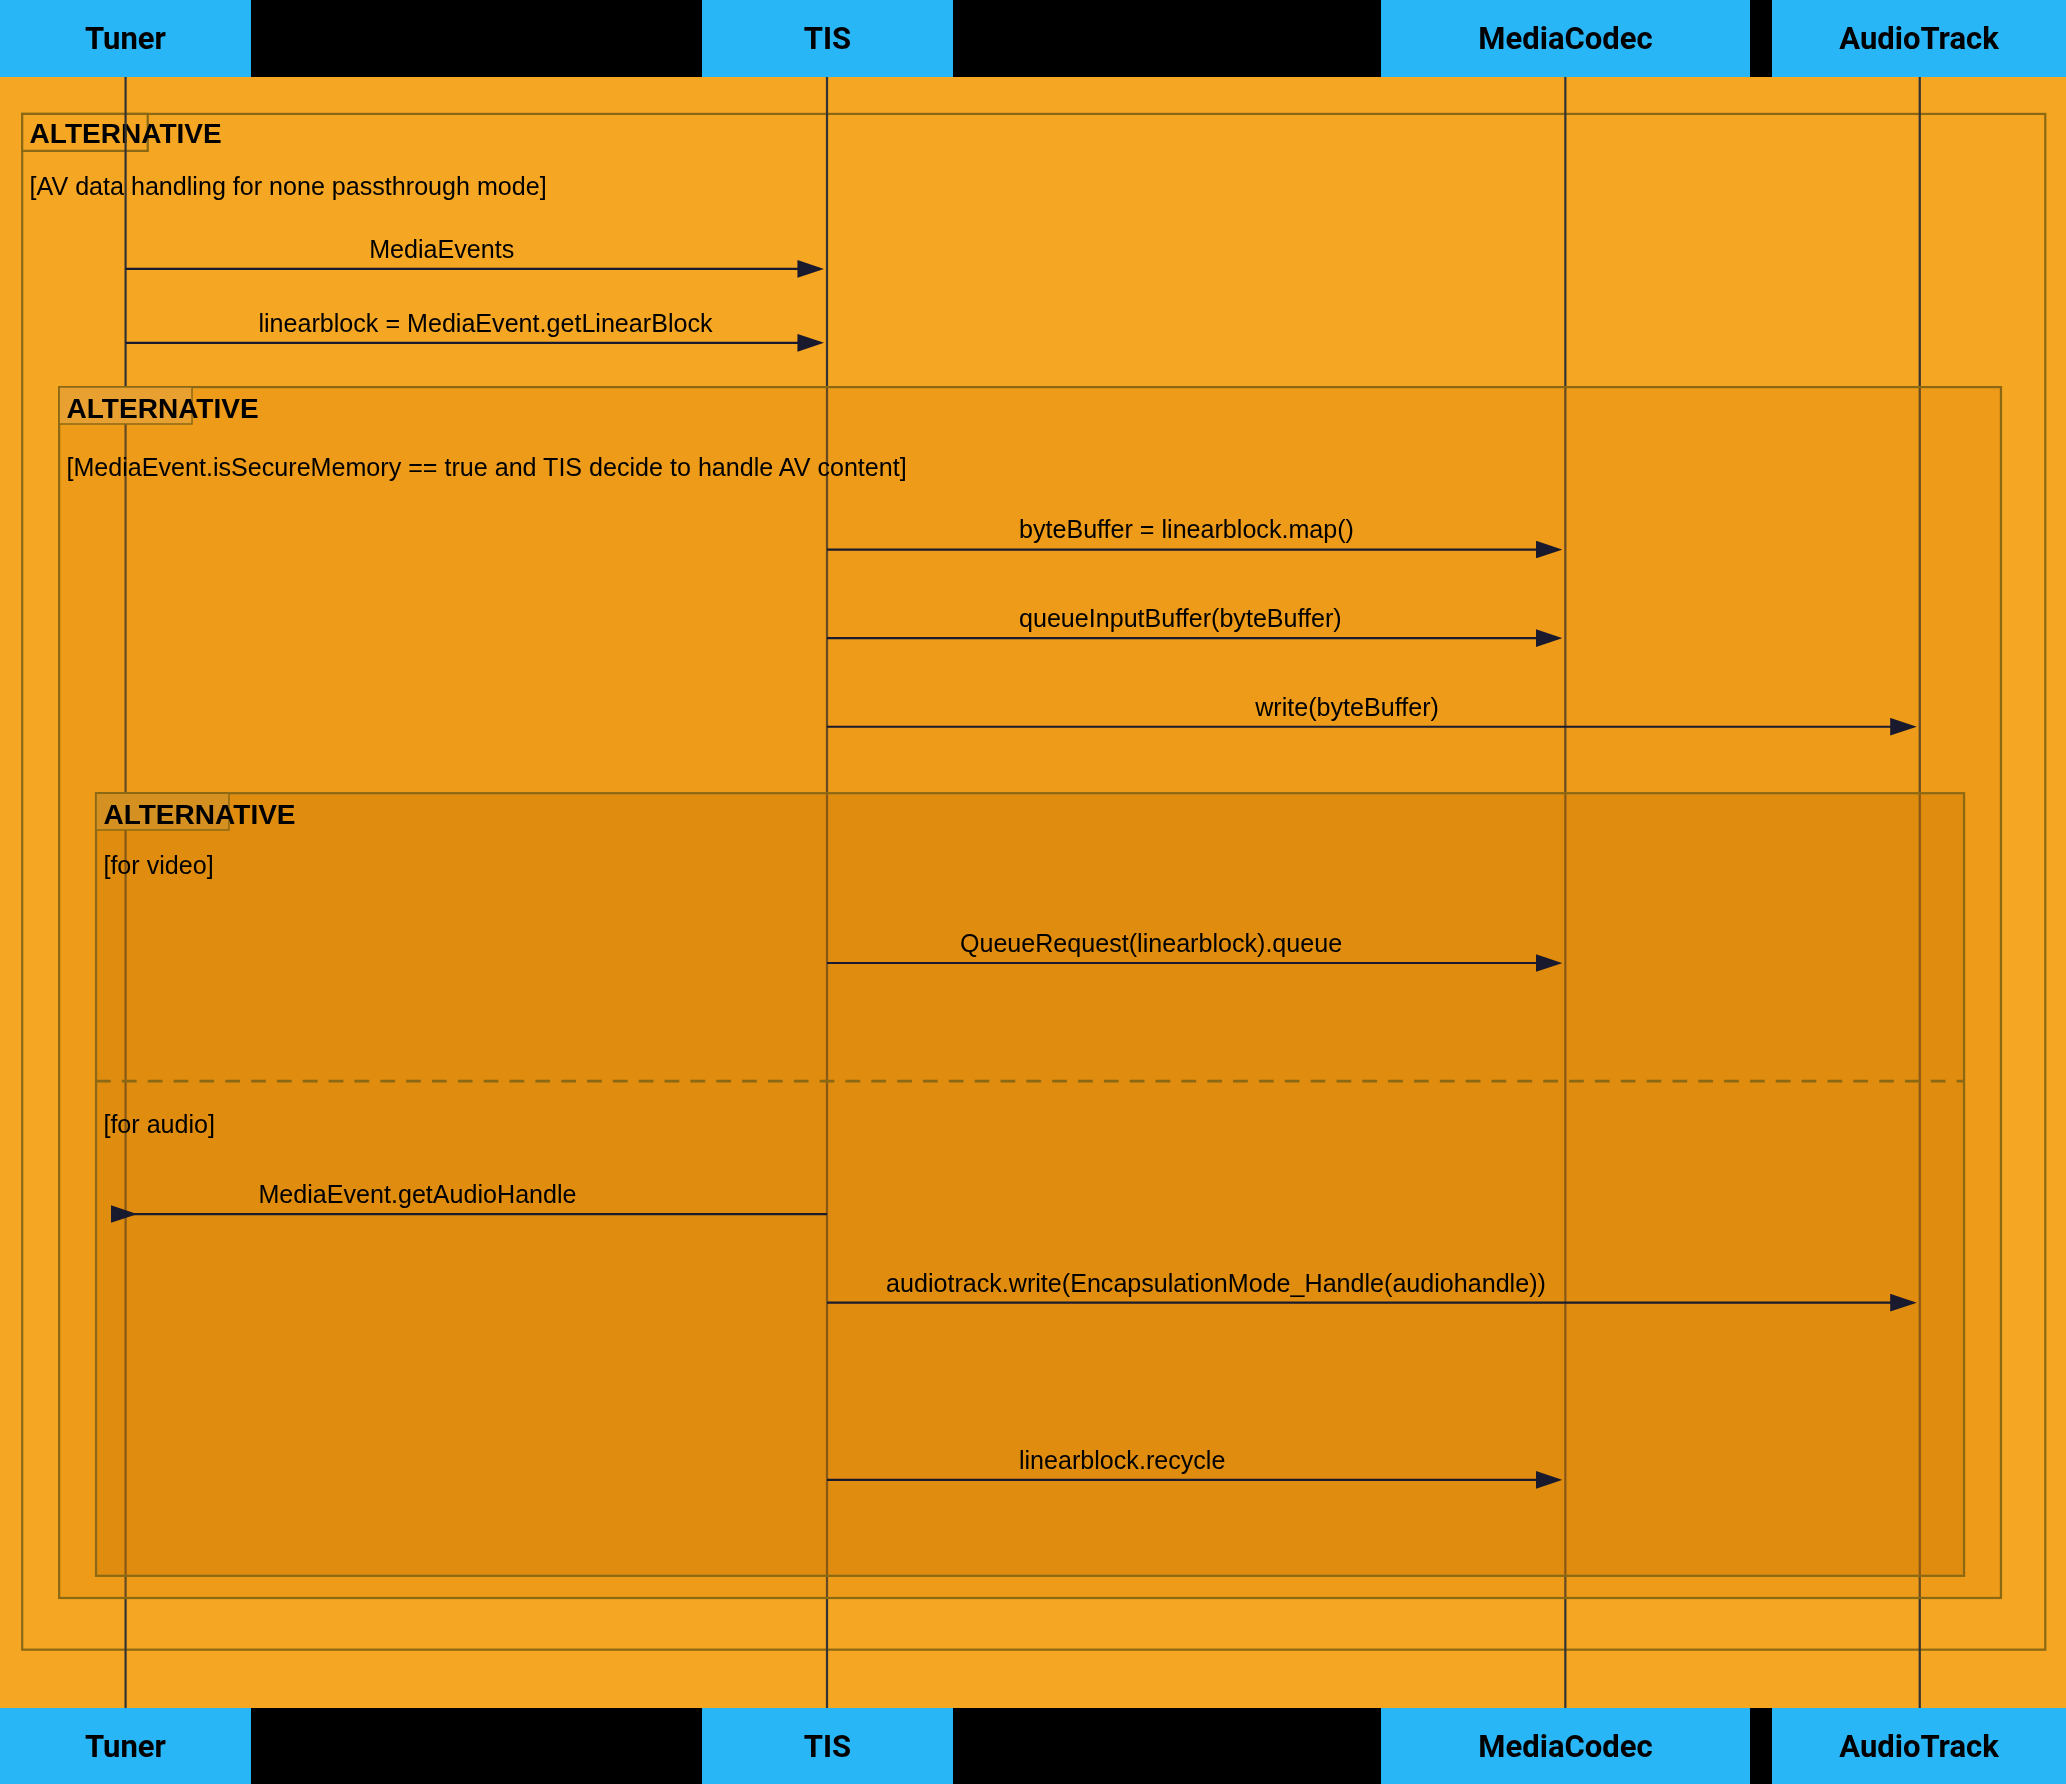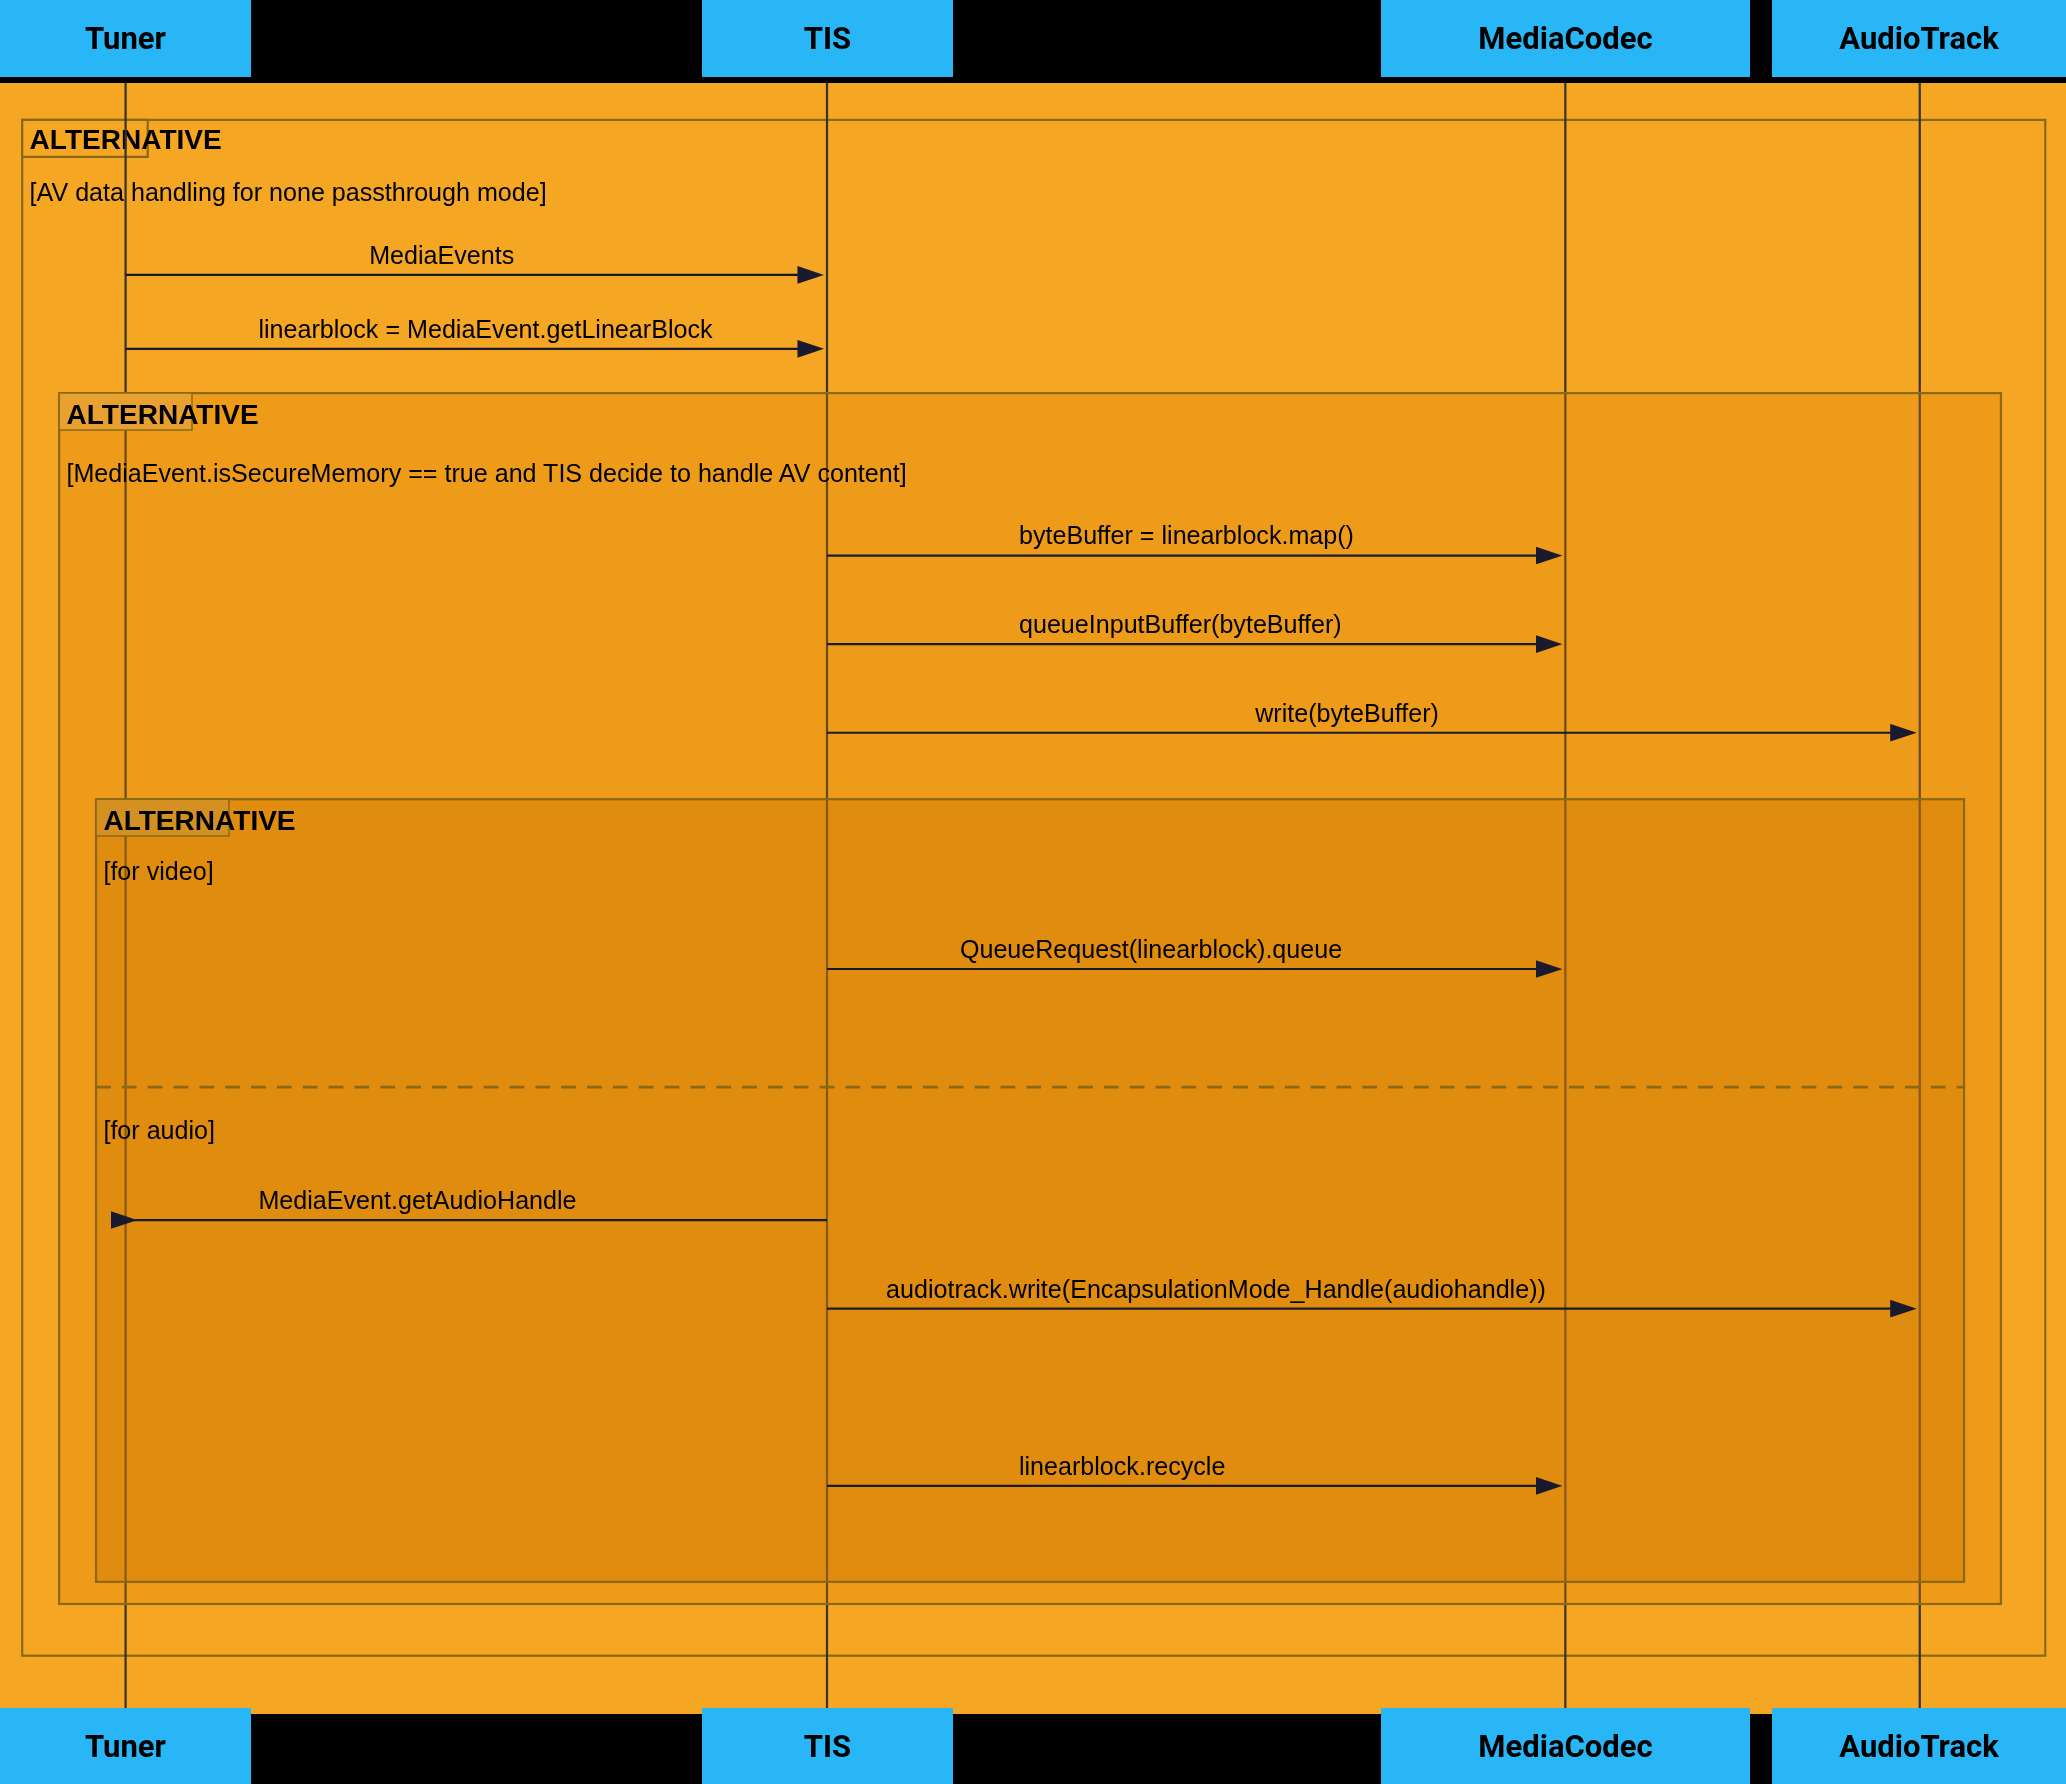--- a/index.html
+++ b/index.html
@@ -43,21 +43,21 @@
       align-items: center;
       justify-content: center;
       font-size: 31px;
       font-weight: 700;
       color: #000;
     }
 
     
     .diagram-area {
       position: absolute;
-      top: 83px;
+      top: 77px;
       left: 0;
       width: 2066px;
       height: 1631px;
       background: #f5a623;
     }
 
     svg.arrows-svg {
       position: absolute;
       top: 0; left: 0;
       width: 2066px;

